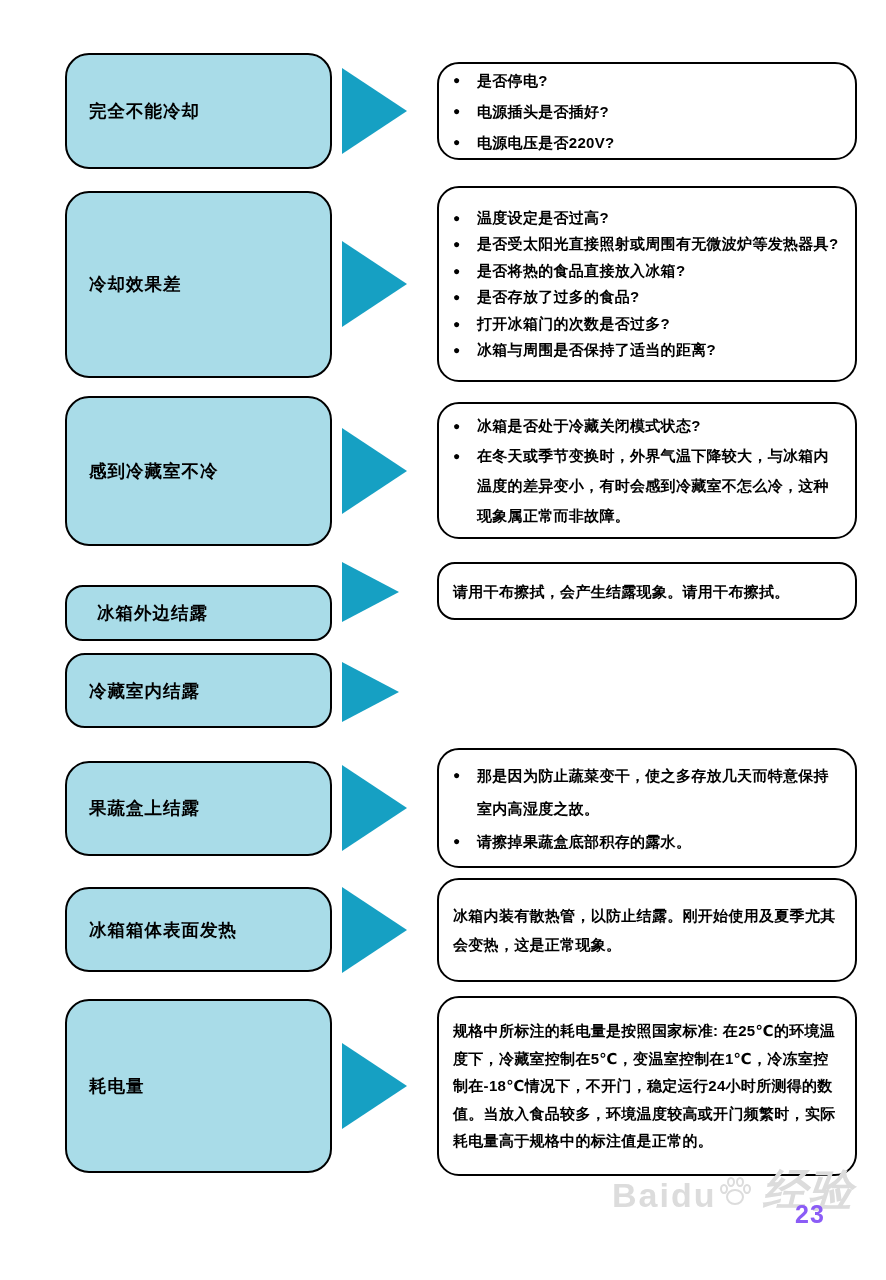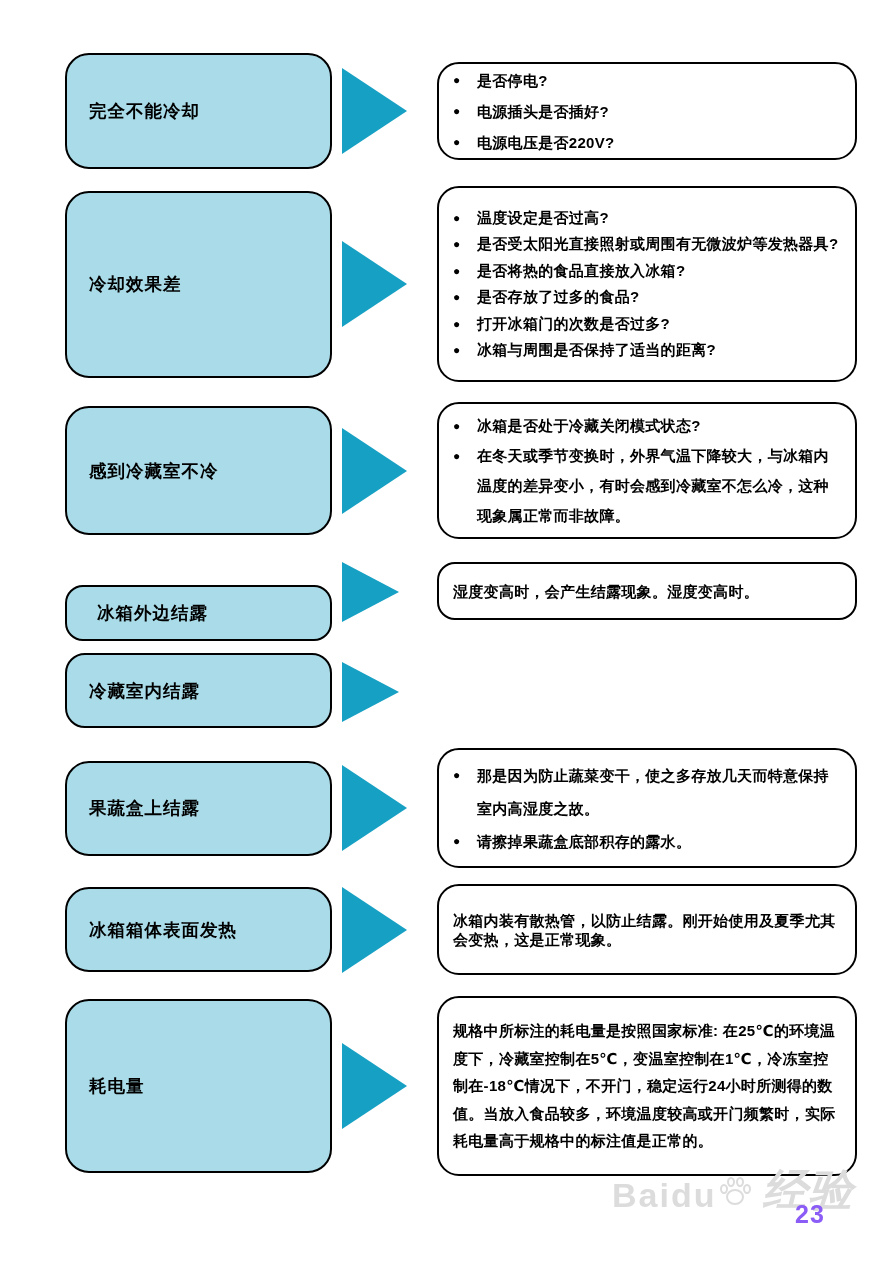--- a/index.html
+++ b/index.html
@@ -28,25 +28,25 @@
     display:flex;flex-direction:column;justify-content:center;
     padding:6px 14px;overflow:hidden;margin-left:auto;
   }
   .bi{display:flex;align-items:flex-start;}
   .bi .b{width:24px;flex:none;font-size:12px;}
   .t{font-size:15px;letter-spacing:0.3px;}
   .abox p{margin:0;}
   
   .r1{top:62px;height:98px;width:792px;}   .r1 .qbox{height:116px;} .r1 .abox{height:98px;line-height:31px;}
   .r2{top:186px;height:196px;width:792px;} .r2 .qbox{height:187px;}.r2 .abox{height:196px;line-height:26.5px;}
-  .r3{top:402px;height:137px;width:792px;} .r3 .qbox{height:129px;}.r3 .abox{height:137px;line-height:30px;}
+  .r3{top:402px;height:137px;width:792px;} .r3 .qbox{height:150px;}.r3 .abox{height:137px;line-height:30px;}
   .r4{top:562px;height:58px;width:792px;}  .r4 .qbox{height:56px;border-radius:18px;padding-left:30px;margin-top:44px;} .r4 .abox{height:58px;line-height:23px;border-radius:18px;}
   .r5{top:652px;height:77px;width:792px;}  .r5 .qbox{height:75px;border-radius:20px;} .r5 .abox{height:77px;line-height:27px;border-radius:20px;}
   .r6{top:748px;height:120px;width:792px;} .r6 .qbox{height:95px;} .r6 .abox{height:120px;line-height:33px;}
-  .r7{top:884px;height:91px;width:792px;}  .r7 .qbox{height:85px;} .r7 .abox{height:91px;line-height:19px;}
+  .r7{top:884px;height:91px;width:792px;}  .r7 .qbox{height:85px;} .r7 .abox{height:104px;line-height:29px;}
   .r8{top:996px;height:180px;width:792px;} .r8 .qbox{height:174px;}.r8 .abox{height:180px;line-height:27.5px;}
   
   .wm{position:absolute;top:1168px;left:612px;color:#dcdcdc;line-height:1;}
   .wm-line1{display:flex;align-items:flex-end;font-size:34px;letter-spacing:2px;}
   .wm-badge{margin-left:10px;font-size:44px;font-style:italic;}
   .wm-paw{margin:0 0 4px 2px;}
   .wm-url{font-size:21px;letter-spacing:1px;margin-top:8px;color:#e2e2e2;}
   .pageno{position:absolute;top:1200px;left:795px;font-size:25px;color:#8b5cf6;letter-spacing:1px;}
 </style>
 </head>
@@ -122,21 +122,21 @@
       </div>
   </div>
 </div>
 
 <div class="row r4">
   <div class="qbox">
     <span class="qlabel">冰箱外边结露</span>
   </div>
   <div class="arrow small"></div>
   <div class="abox">
-    <p class="t">湿度变高时，会产生结露现象。湿度变高时。</p>
+    <p class="t">请用干布擦拭，会产生结露现象。请用干布擦拭。</p>
   </div>
 </div>
 
 <div class="row r5">
   <div class="qbox">
     <span class="qlabel">冷藏室内结露</span>
   </div>
   <div class="arrow small"></div>
 </div>
 

